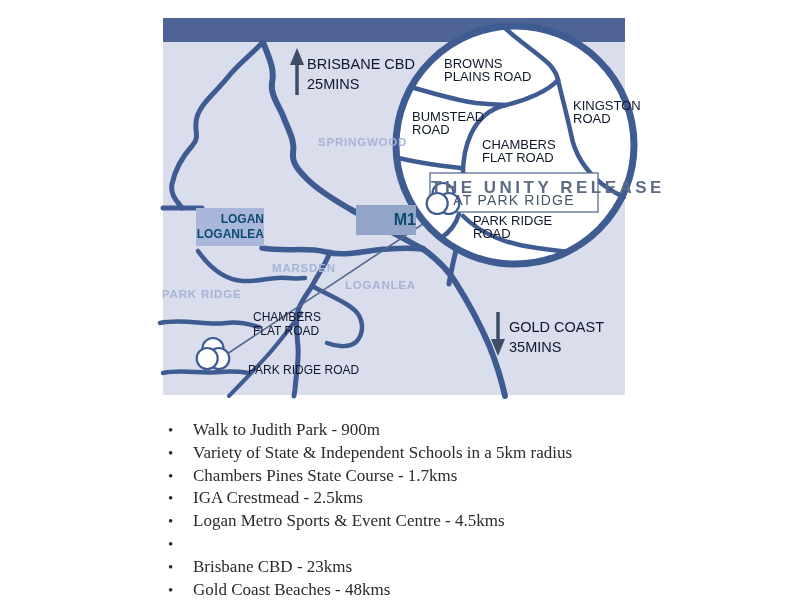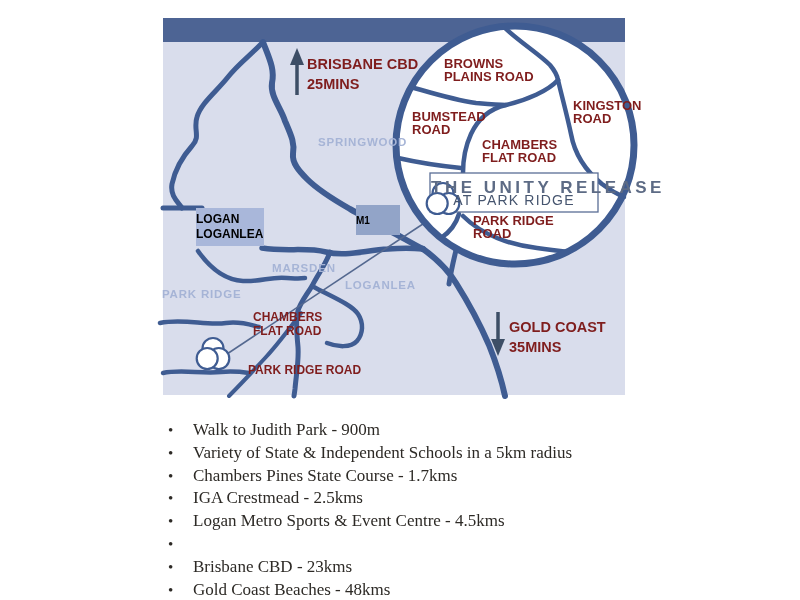--- a/index.html
+++ b/index.html
@@ -1,27 +1,27 @@
 <!DOCTYPE html>
 <html><head>
 <meta charset="utf-8">
 <style>
   html,body{margin:0;padding:0;background:#ffffff;}
   .stage{position:relative;width:800px;height:600px;background:#ffffff;overflow:hidden;
          font-family:"Liberation Sans",sans-serif;}
   .stage svg{position:absolute;left:0;top:0;}
-  .lbl{position:absolute;font-weight:bold;color:#7f1d1d;white-space:nowrap;}
+  .lbl{position:absolute;font-weight:normal;color:#0f172a;white-space:nowrap;}
   .dark15{font-size:14.5px;line-height:20px;}
   .dark12{font-size:12px;line-height:13.5px;}
   .inset-lbl{font-size:13px;line-height:13px;}
   .suburb{color:#a6b4d6;font-size:11.5px;letter-spacing:0.8px;font-weight:bold;}
-  .badge{position:absolute;display:flex;flex-direction:column;align-items:flex-start;justify-content:center;
-         color:#000000;font-weight:bold;text-align:center;}
+  .badge{position:absolute;display:flex;flex-direction:column;align-items:flex-end;justify-content:center;
+         color:#0c4a6e;font-weight:bold;text-align:center;}
   .badge-logan{left:196px;top:208px;width:68px;height:38px;background:#a9b7da;font-size:12px;line-height:15px;}
-  .badge-m1{left:356px;top:205px;width:44px;height:30px;background:#92a4c8;font-size:10px;}
+  .badge-m1{left:356px;top:205px;width:44px;height:30px;background:#92a4c8;font-size:16px;padding-left:16px;}
   .unity-title{position:absolute;left:431px;top:178px;width:168px;text-align:center;font-size:17px;
                font-weight:bold;letter-spacing:3.5px;color:#5d6b85;white-space:nowrap;}
   .unity-sub{position:absolute;left:431px;top:192px;width:166px;text-align:center;font-size:14px;
              font-weight:normal;letter-spacing:1.2px;color:#46556f;white-space:nowrap;}
   .amenities{position:absolute;left:168px;top:419px;margin:0;padding:0;list-style:none;
              font-family:"Liberation Serif",serif;font-size:17px;color:#2d2a26;}
   .amenities li{display:flex;line-height:22.8px;}
   .amenities .dot{width:25px;font-size:15px;}
 </style>
 </head>

